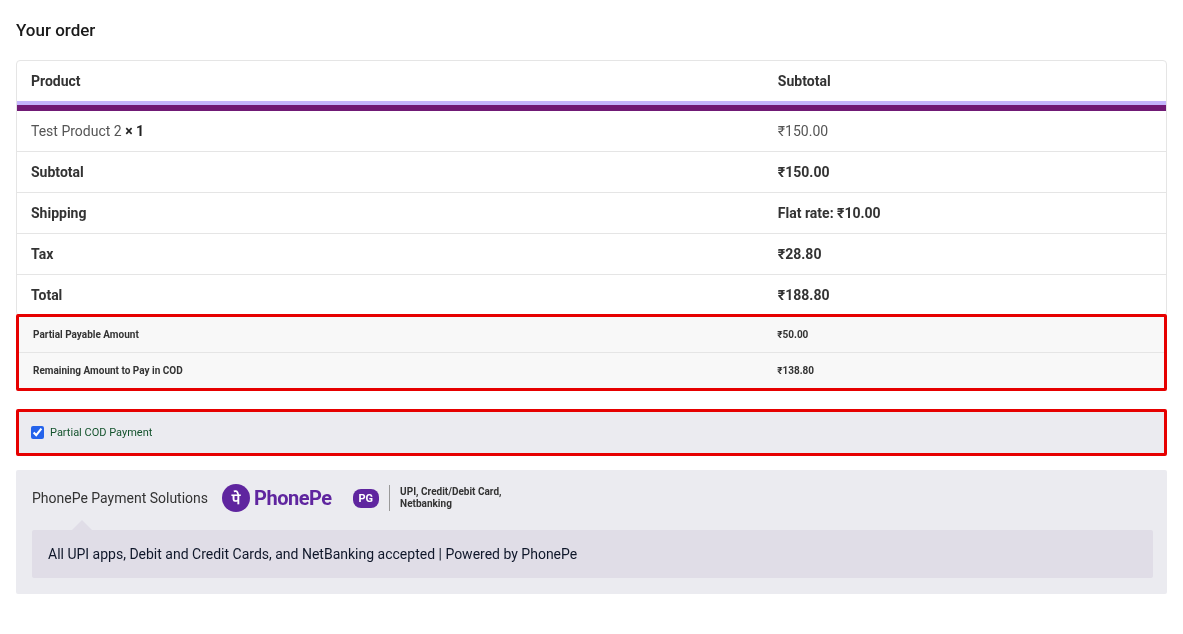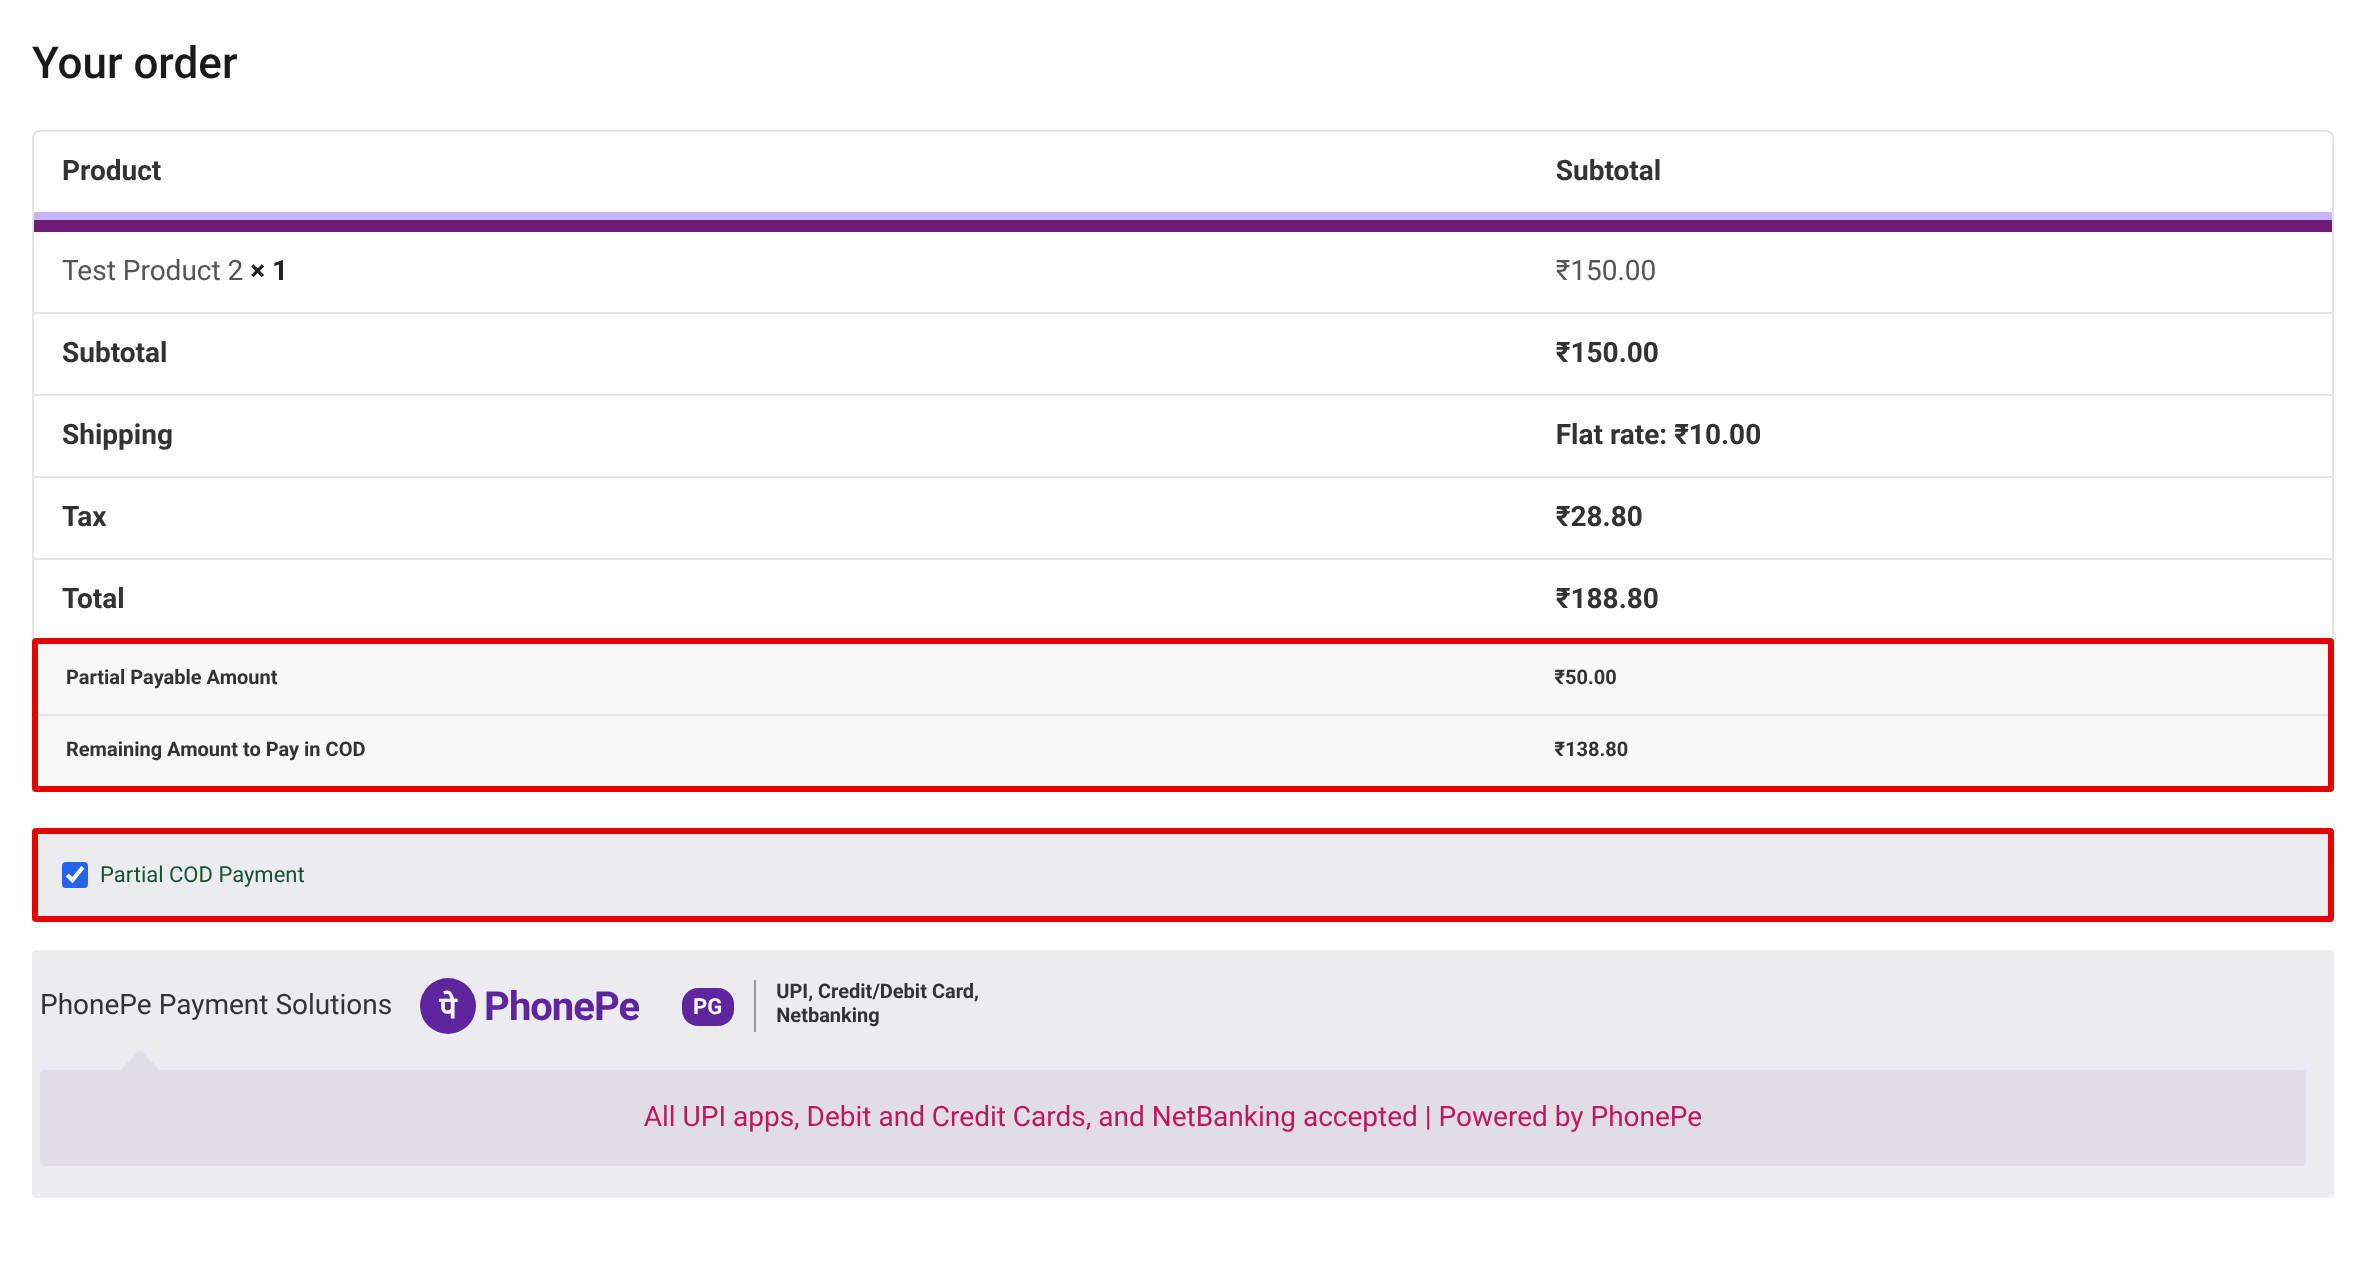--- a/index.html
+++ b/index.html
@@ -7,21 +7,21 @@
       padding: 0;
       box-sizing: border-box;
     }
     body {
       font-family: -apple-system, BlinkMacSystemFont, "Segoe UI", Roboto, Helvetica, Arial, sans-serif;
       background: #fff;
       padding: 20px 16px;
       color: #333;
     }
     .order-heading {
-      font-size: 22px;
+      font-size: 17px;
       font-weight: 500;
       margin-bottom: 20px;
       color: #1a1a1a;
     }
     .order-table {
       width: 100%;
       border: 1px solid #e5e5e5;
       border-radius: 4px;
       border-collapse: separate;
       border-spacing: 0;
@@ -94,21 +94,21 @@
       width: 13px;
       height: 13px;
       accent-color: #2563eb;
     }
     .partial-cod-box label {
       font-size: 11px;
       color: #14532d;
     }
     .payment-method {
       background: #ebebf0;
-      padding: 14px 14px 16px 4px;
+      padding: 14px 14px 16px 16px;
       margin-top: 14px;
       border-radius: 2px;
     }
     .payment-method-header {
       display: flex;
       align-items: center;
       gap: 14px;
       flex-wrap: wrap;
     }
     .payment-method-title {
@@ -160,22 +160,21 @@
       line-height: 1.2;
       font-weight: 700;
     }
     .payment-desc-box {
       position: relative;
       background: #e0dde7;
       padding: 16px 16px;
       margin-top: 18px;
       border-radius: 2px;
       font-size: 14px;
-      color: #be185d;
-      text-align: center;
+      color: #0f172a;
     }
     .payment-desc-box::before {
       content: "";
       position: absolute;
       top: -10px;
       left: 40px;
       width: 0;
       height: 0;
       border-left: 10px solid transparent;
       border-right: 10px solid transparent;

